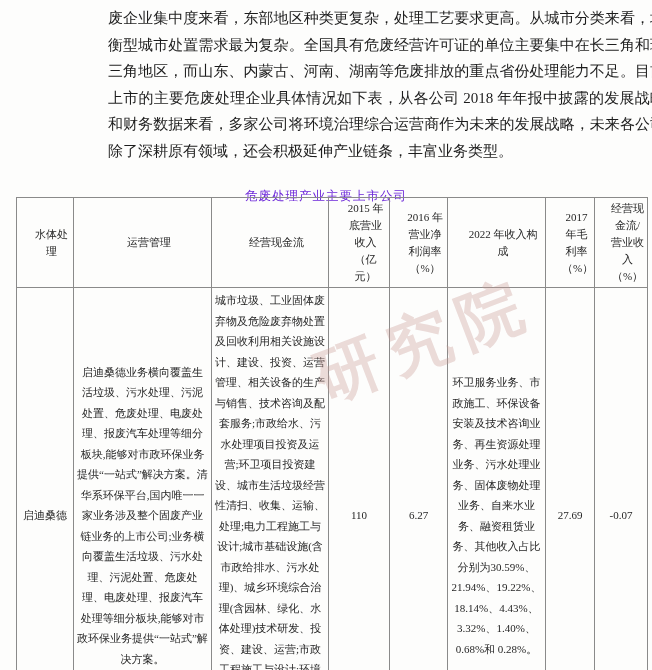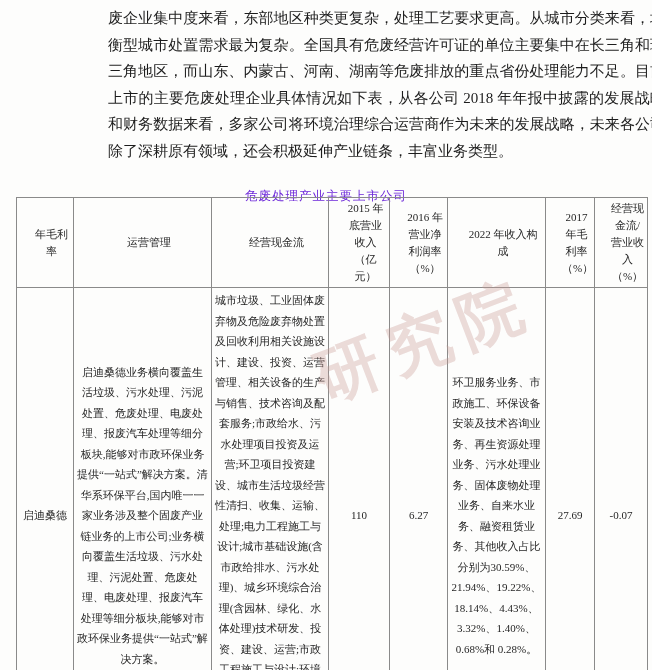--- a/index.html
+++ b/index.html
@@ -85,21 +85,21 @@
     <col style="width:138px">
     <col style="width:117px">
     <col style="width:61px">
     <col style="width:58px">
     <col style="width:98px">
     <col style="width:49px">
     <col style="width:53px">
   </colgroup>
   <thead>
     <tr>
-      <th>年毛利率</th>
+      <th>水体处理</th>
       <th>运营管理</th>
       <th>经营现金流</th>
       <th>2015 年底营业收入（亿元）</th>
       <th>2016 年营业净利润率（%）</th>
       <th>2022 年收入构成</th>
       <th>2017 年毛利率（%）</th>
       <th>经营现金流/营业收入（%）</th>
     </tr>
   </thead>
   <tbody>

